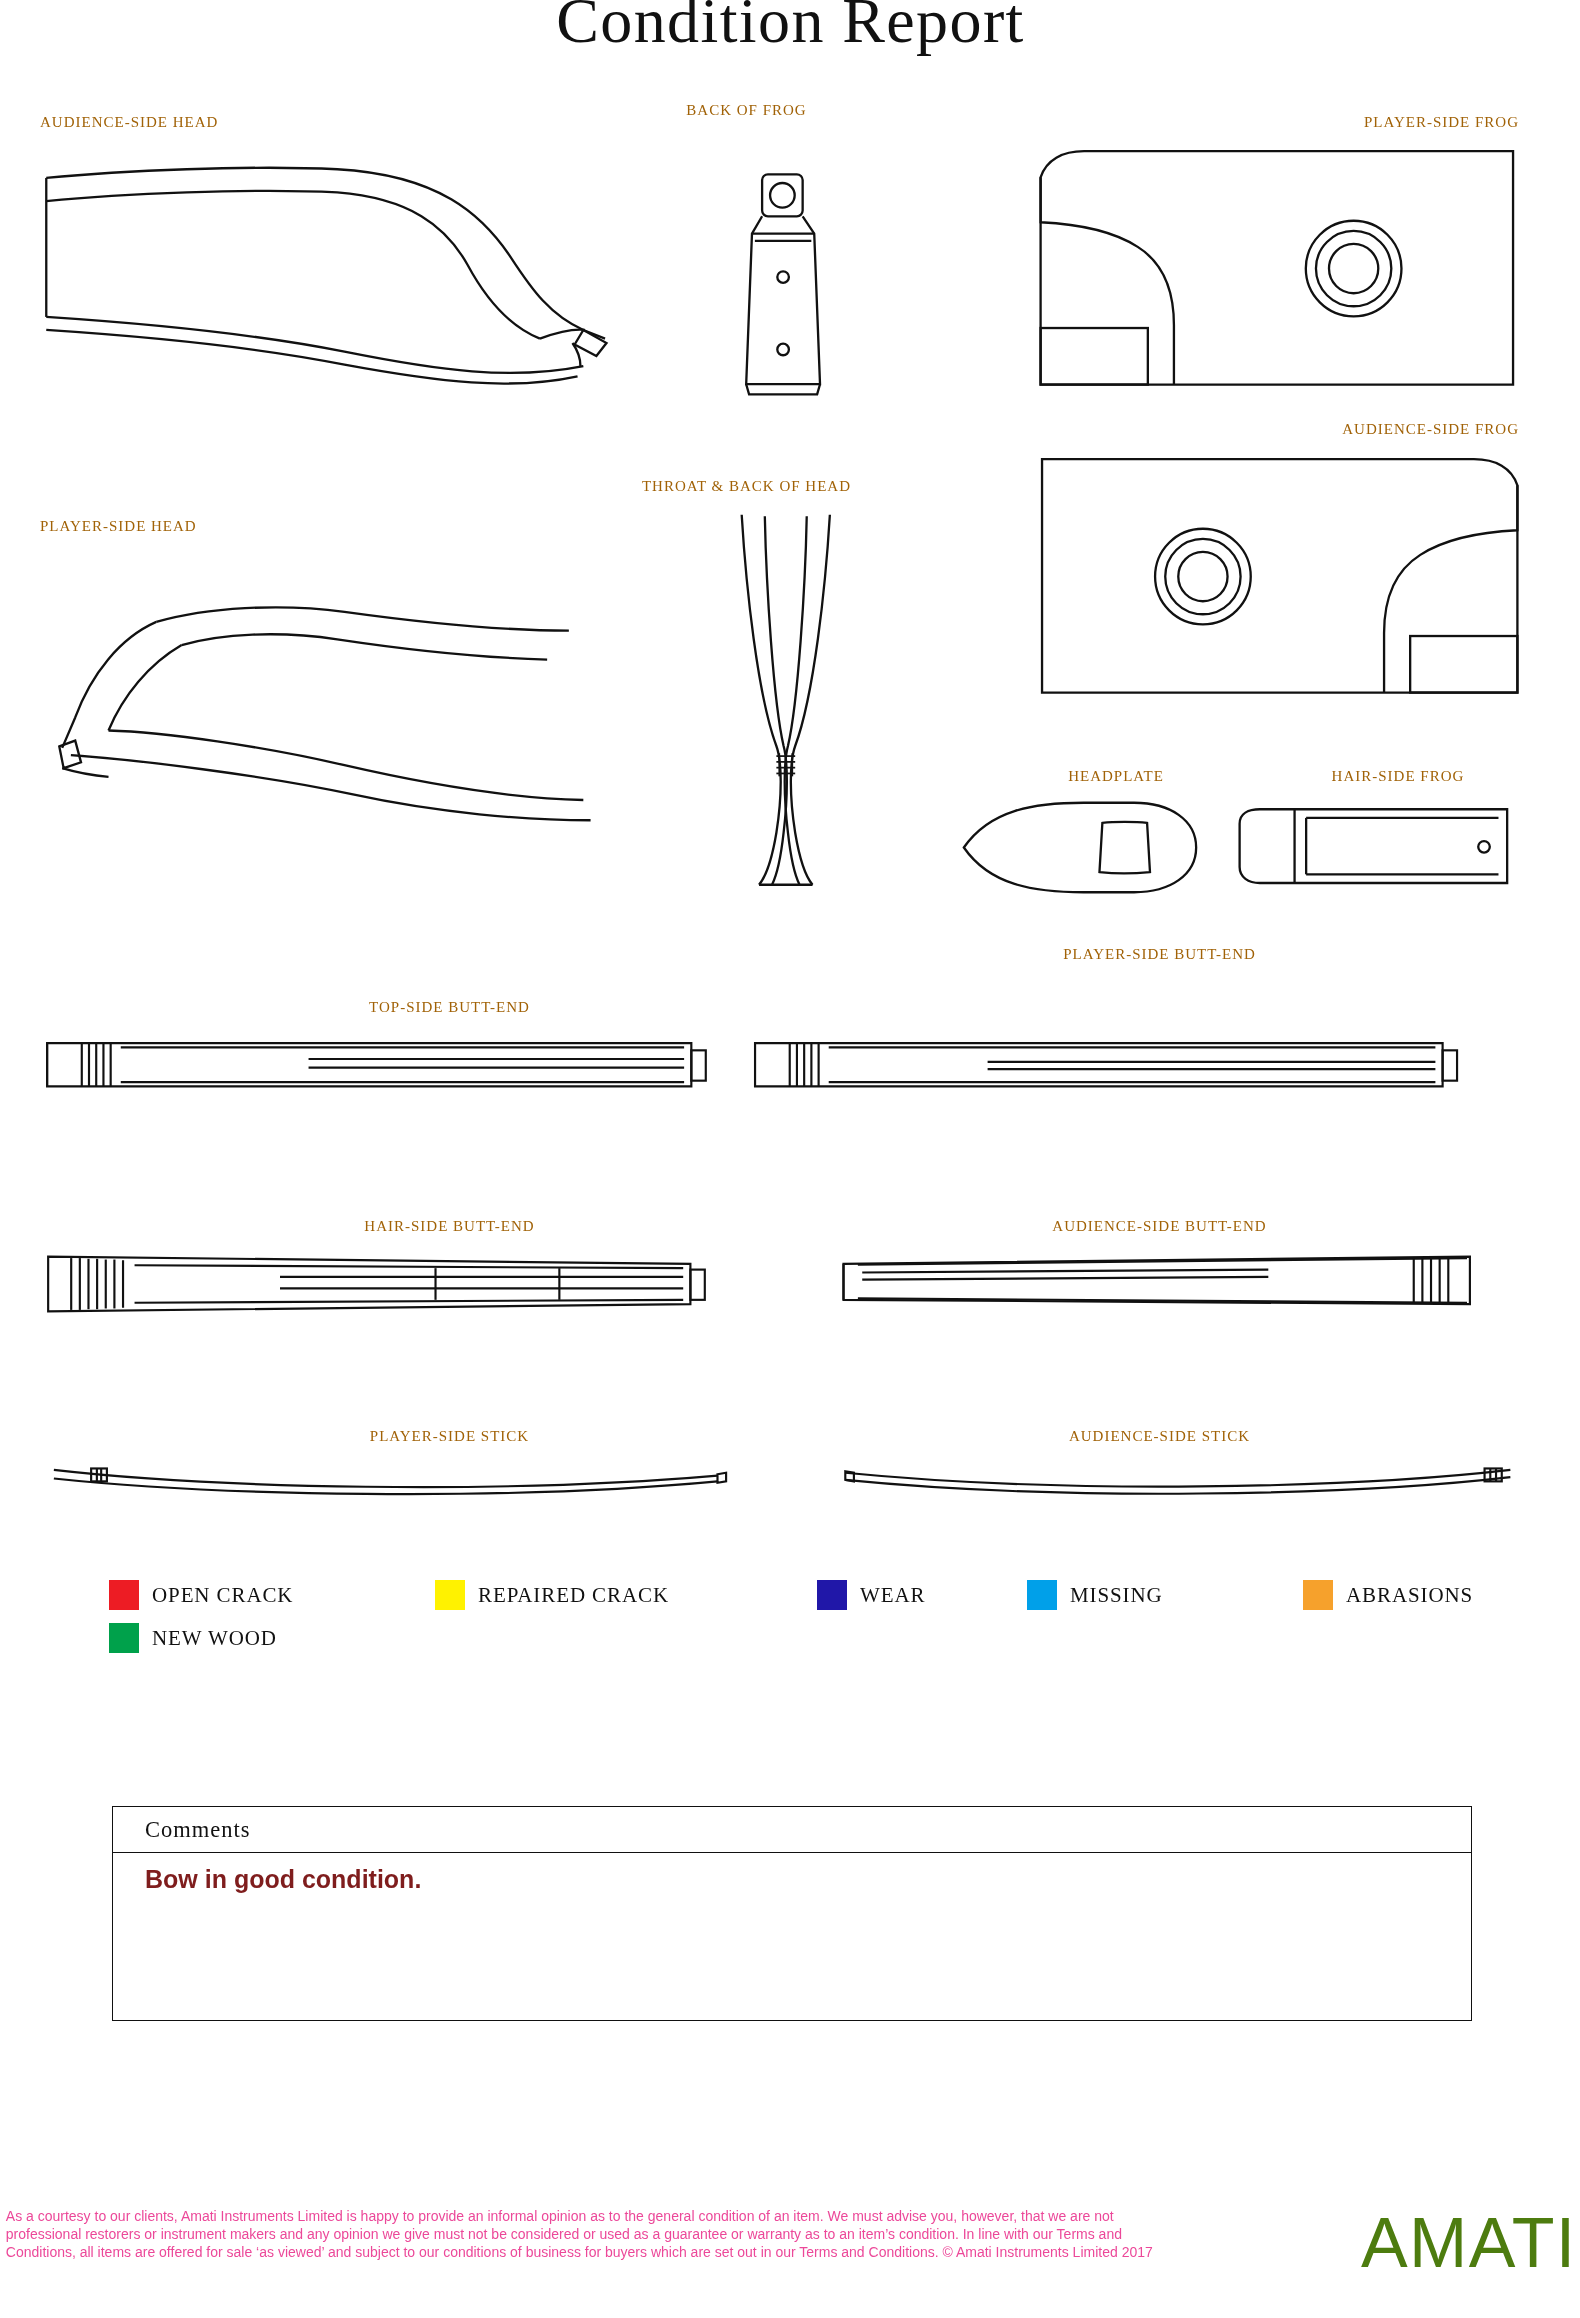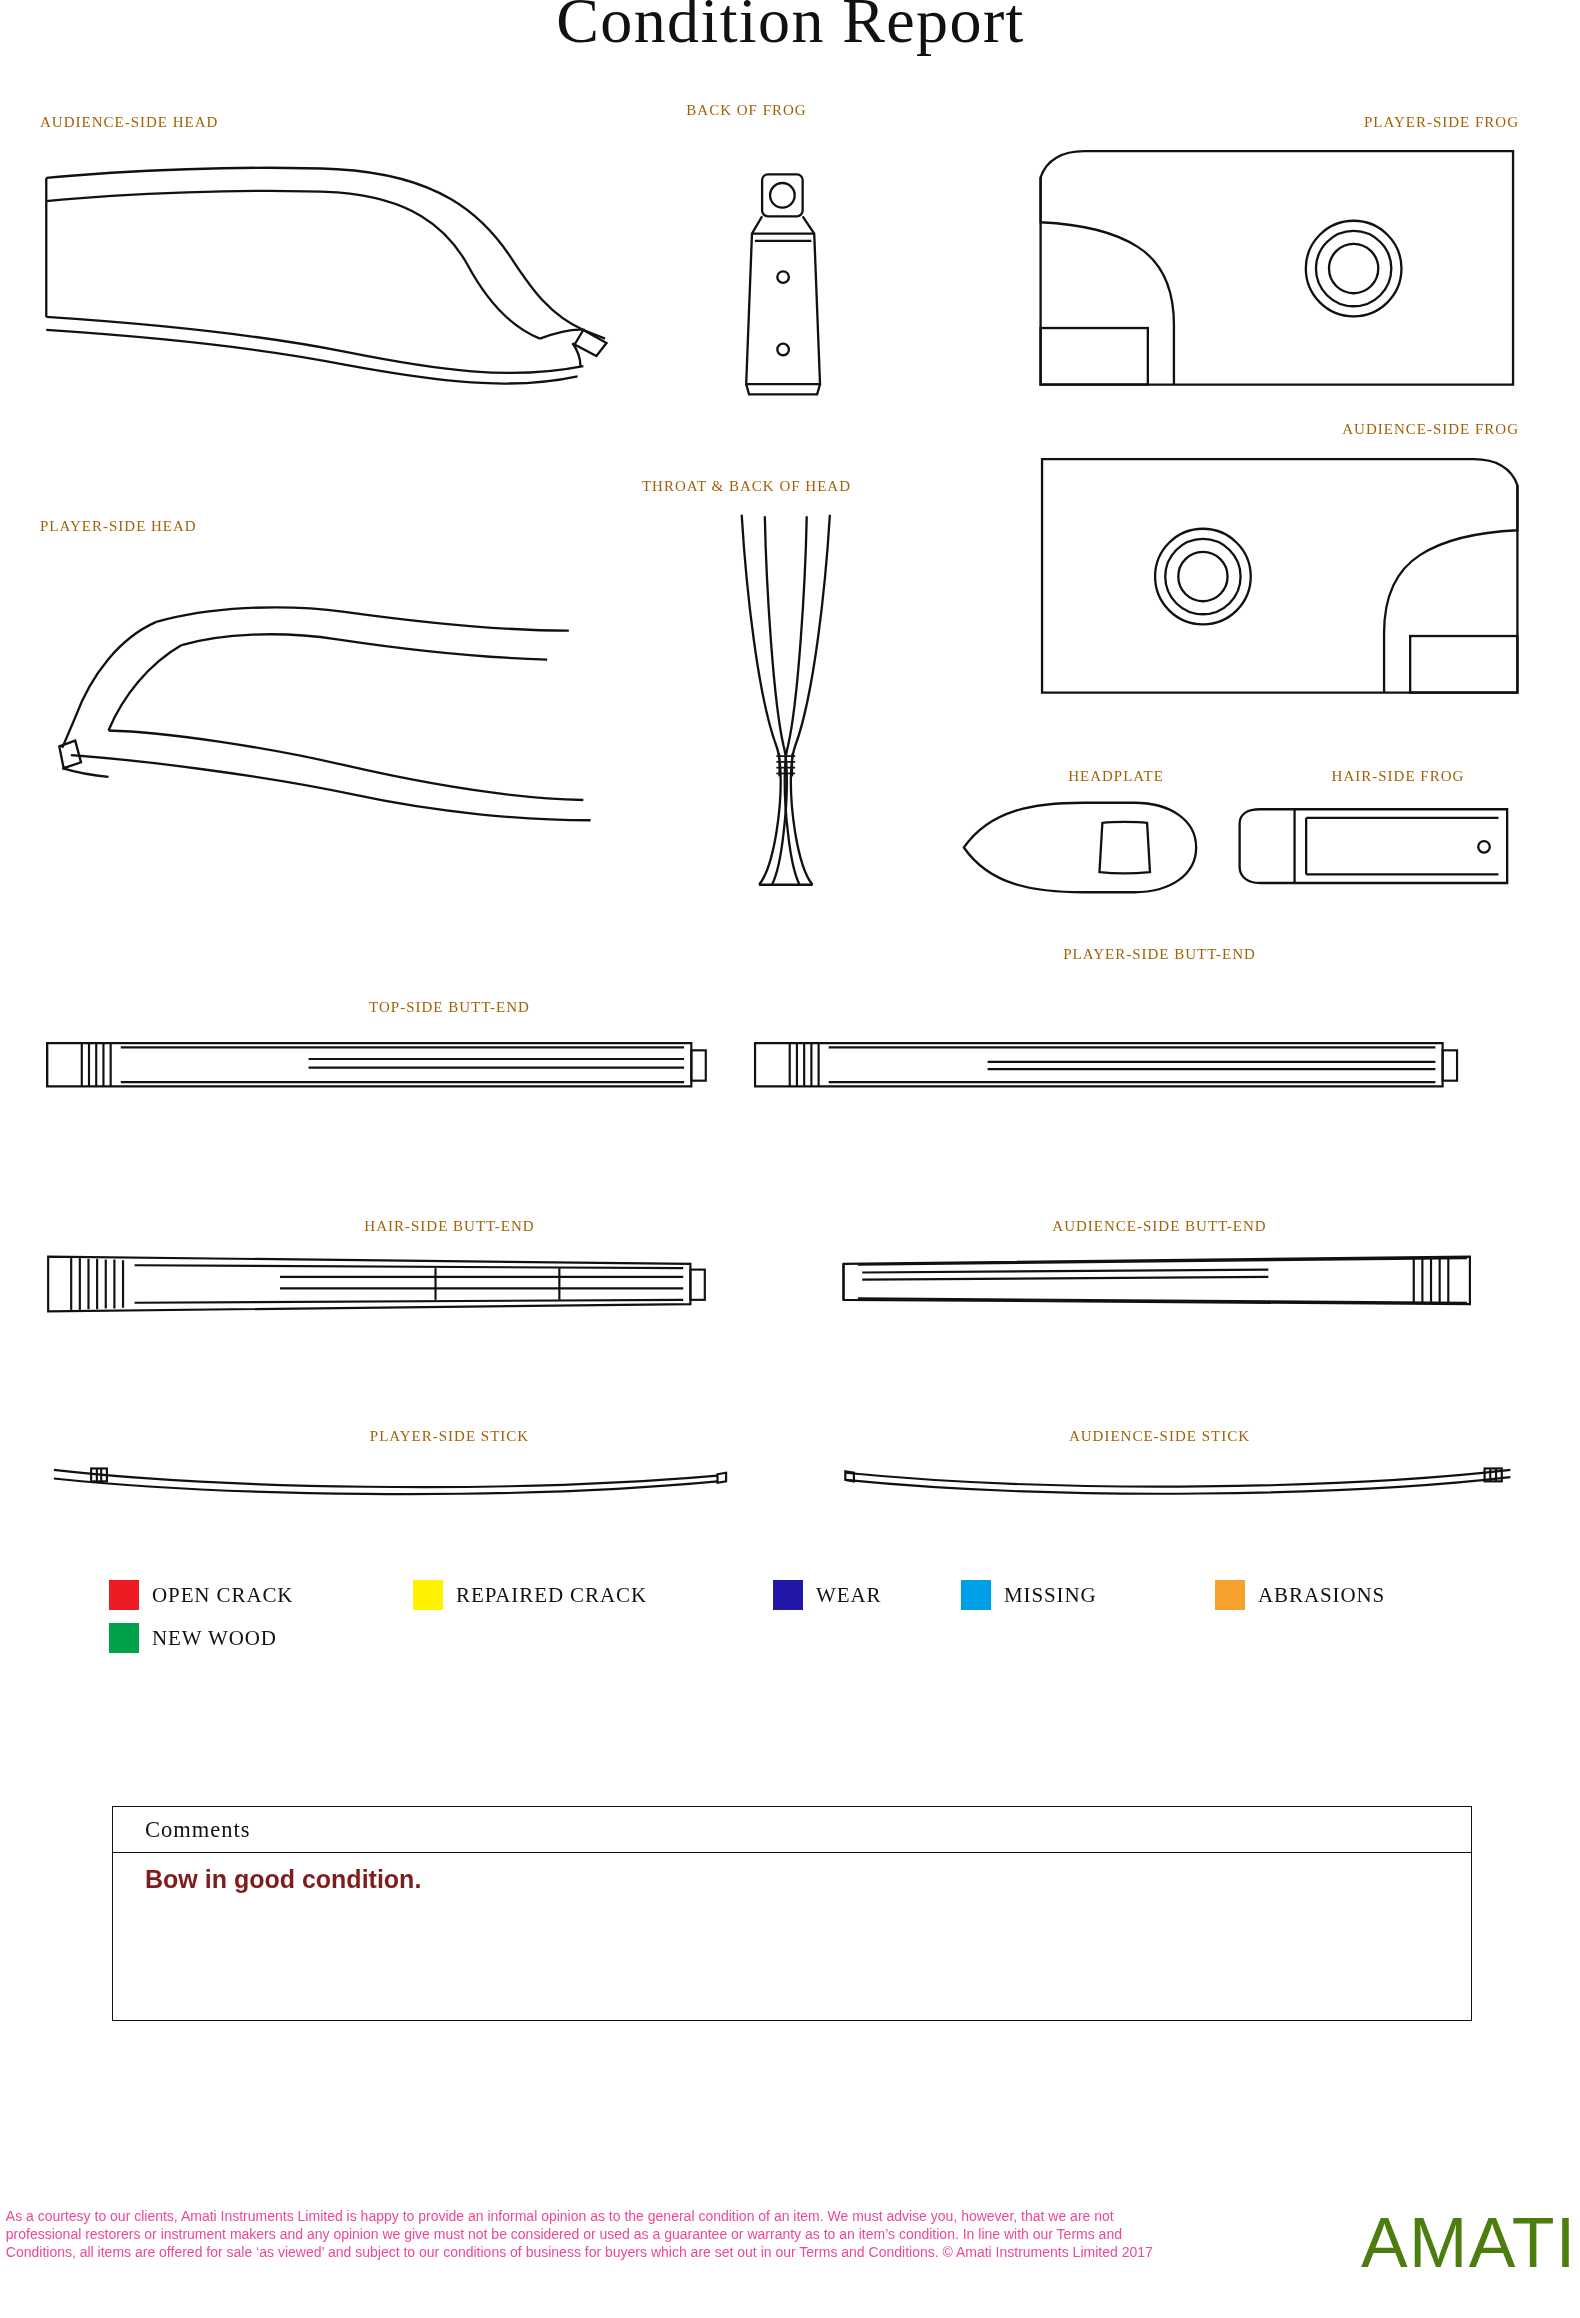--- a/index.html
+++ b/index.html
@@ -55,20 +55,21 @@
   .legend {
     position: absolute;
     left: 109px;
     top: 1580px;
     width: 1377px;
   }
   .legend-row {
     display: flex;
     align-items: center;
     margin-bottom: 13px;
+    gap: 22px;
   }
   .legend-item {
     display: flex;
     align-items: center;
     margin-right: 0;
   }
   .legend-swatch {
     width: 30px;
     height: 30px;
     display: inline-block;

